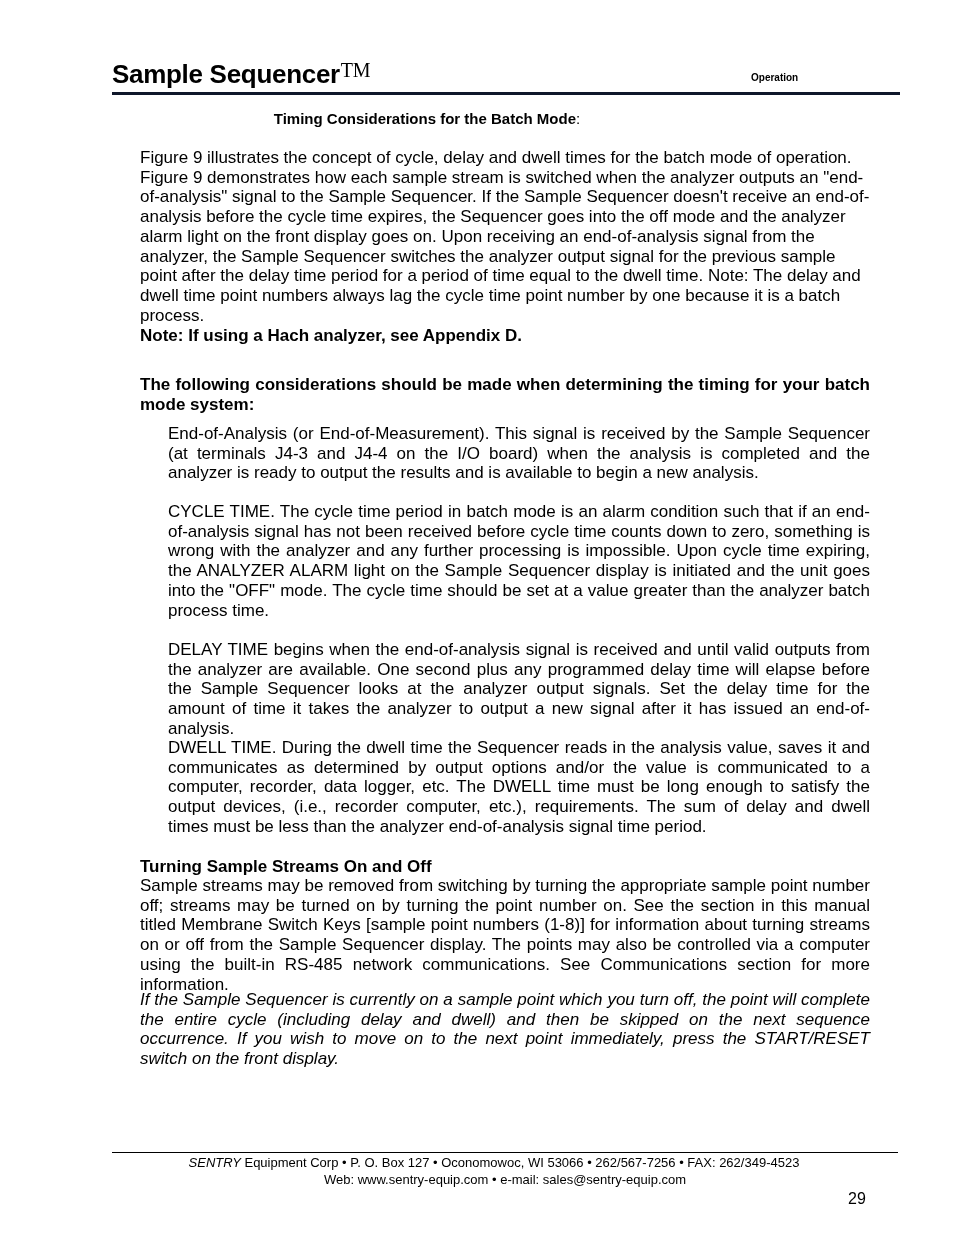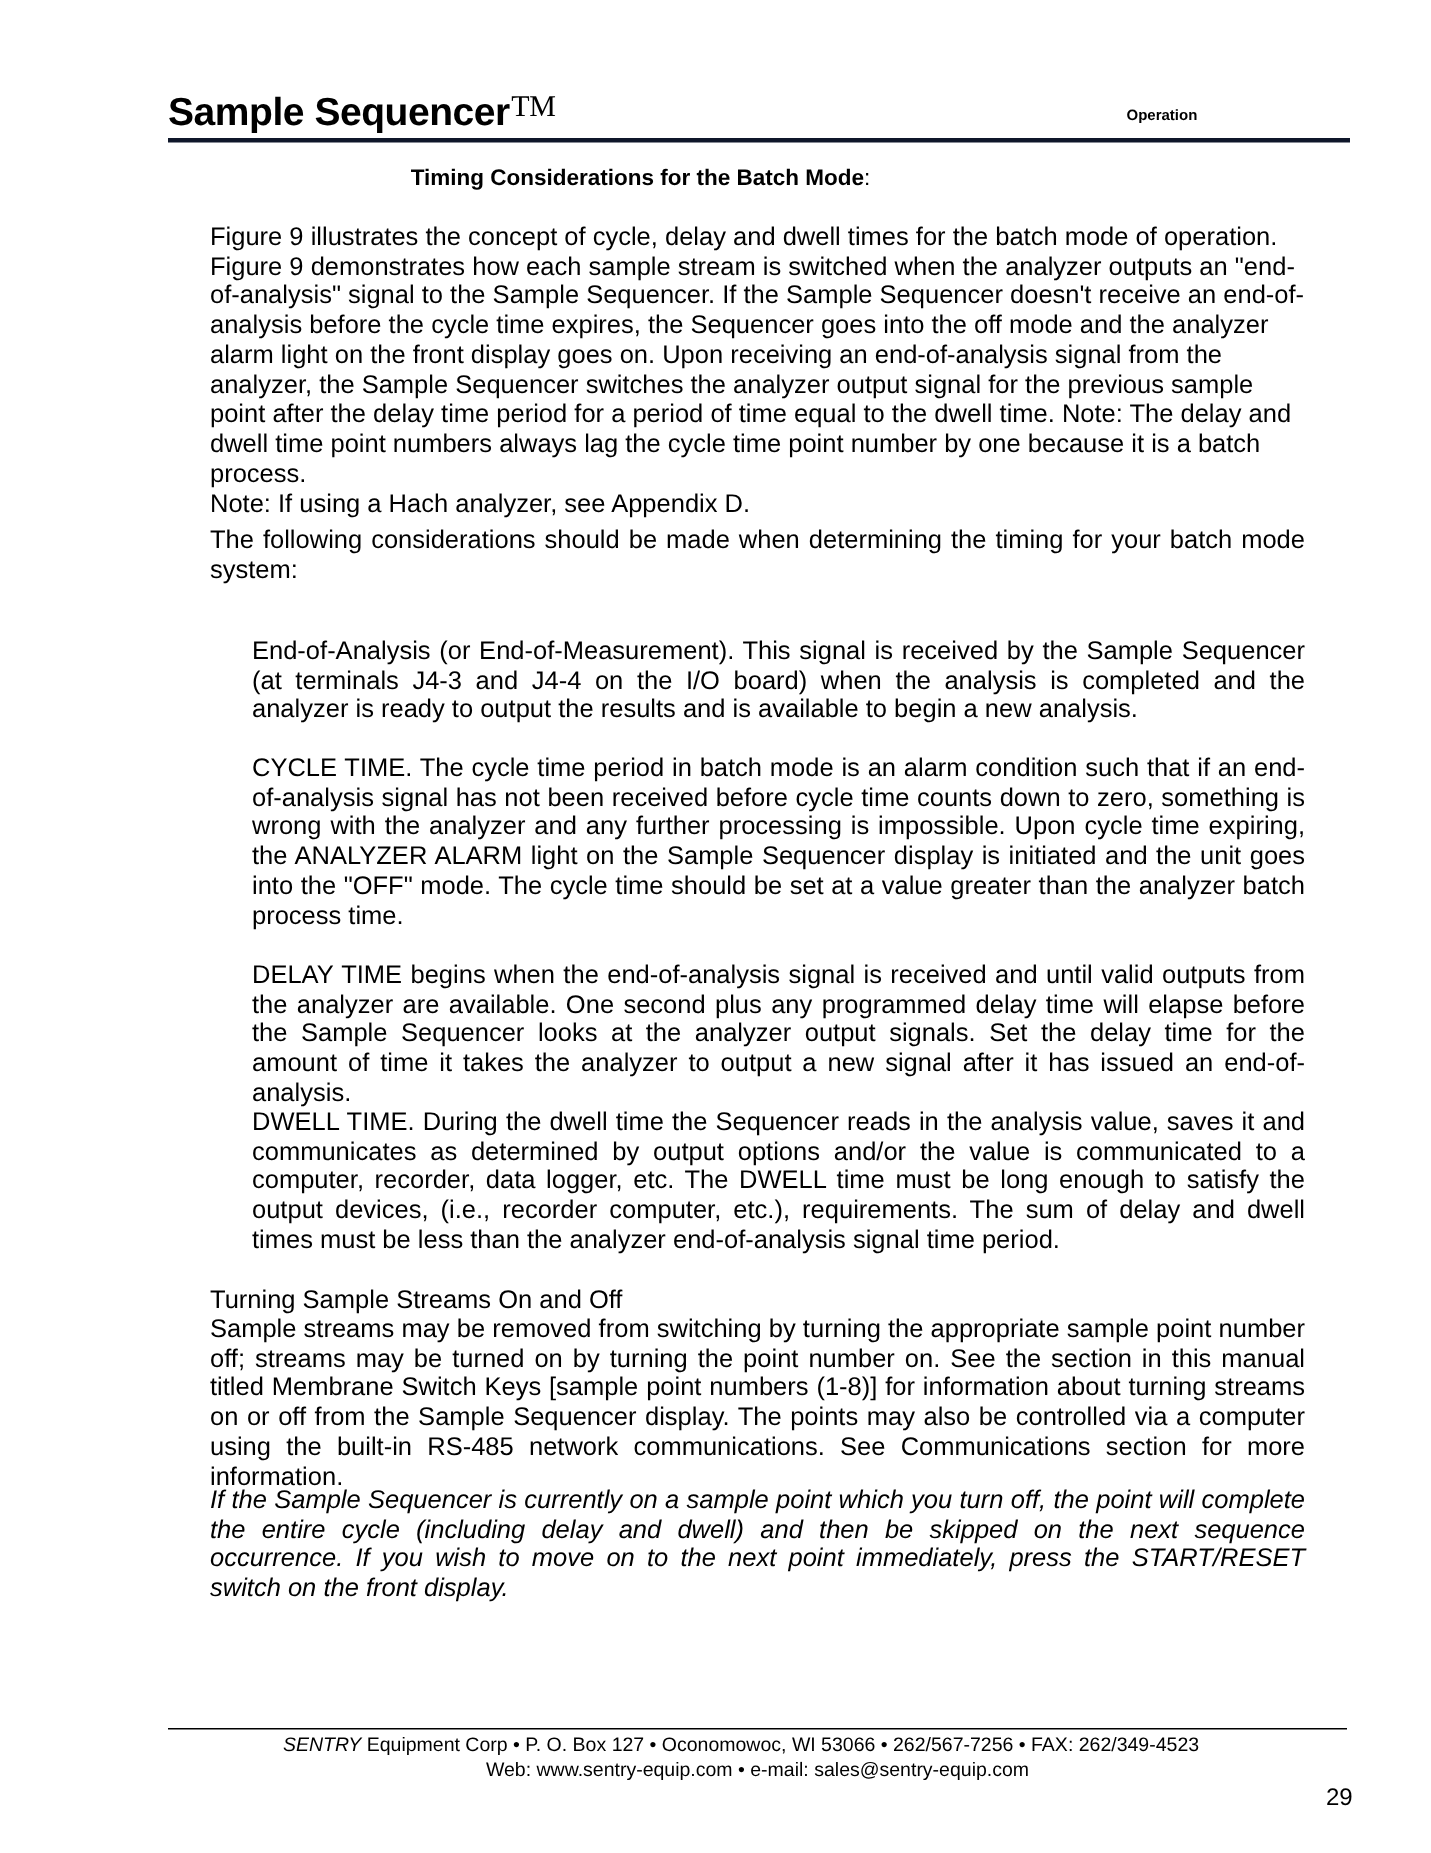--- a/index.html
+++ b/index.html
@@ -18,48 +18,48 @@
 
   .heading { position: absolute; left: 0; width: 854px; top: 109px; text-align: center;
              font-size: 15px; line-height: 20px; }
   .heading b { font-weight: bold; }
 
   .p { position: absolute; font-size: 17px; line-height: 19.7px; text-align: justify; }
   .p.ragged { text-align: left; }
   .block { left: 140px; width: 730px; }
   .indent { left: 168px; width: 702px; }
   .u { }
-  .bold { font-weight: normal; }
+  .bold { font-weight: bold; }
 
   .footer-rule { position: absolute; left: 112px; top: 1152px; width: 786px; height: 0;
                  border-top: 1px solid #000; }
   .footer1 { position: absolute; left: 0; width: 988px; top: 1154px; text-align: center;
              font-size: 13px; line-height: 17px; }
   .footer2 { position: absolute; left: 0; width: 1010px; top: 1171px; text-align: center;
              font-size: 13px; line-height: 17px; }
   .footer1 i { font-style: italic; }
-  .page-num { position: absolute; left: 848px; top: 1189px; font-size: 16px; line-height: 20px; margin-left: 36px; }
+  .page-num { position: absolute; left: 848px; top: 1189px; font-size: 16px; line-height: 20px; }
 </style>
 </head>
 <body>
 
 <div class="page">
 
   <div class="header">
     <div class="title"><span>Sample Sequencer</span><span class="tm">TM</span></div>
     <div class="section-label">Operation</div>
   </div>
 
   <div class="heading"><b>Timing Considerations for the Batch Mode</b><span>:</span></div>
 
   <div class="p block ragged" style="top:148px;">Figure 9 illustrates the concept of cycle, delay and dwell times for the batch mode of operation. Figure 9 demonstrates how each sample stream is switched when the analyzer outputs an "end-of-analysis" signal to the Sample Sequencer. If the Sample Sequencer doesn't receive an end-of-analysis before the cycle time expires,  the Sequencer goes into the off mode and the analyzer alarm light on the front display goes on.  Upon receiving an end-of-analysis signal from the analyzer, the Sample Sequencer switches the analyzer output signal for the previous sample point after the delay time period for a period of time equal to the dwell time.  Note:  The delay and dwell time point numbers always lag the cycle time point number by one because it is a batch process.</div>
 
   <div class="p block bold" style="top:326px;">Note:  If using a Hach analyzer, see Appendix D.</div>
 
-  <div class="p block" style="top:350px;">The following considerations should be made when determining the timing for your batch mode system:</div>
+  <div class="p block" style="top:375px;font-weight:bold;">The following considerations should be made when determining the timing for your batch mode system:</div>
 
   <div class="p indent" style="top:424px;"><span class="u">End-of-Analysis</span><span> (or End-of-Measurement).  This signal is received by the Sample Sequencer (at terminals J4-3 and J4-4 on the I/O board) when the analysis is completed and the analyzer is ready to output the results and is available to begin a new analysis.</span></div>
 
   <div class="p indent" style="top:502px;"><span class="u">CYCLE TIME</span><span>.  The cycle time period in batch mode is an alarm condition such that if an end-of-analysis signal has not been received before cycle time counts down to zero, something is wrong with the analyzer and any further processing is impossible.  Upon cycle time expiring, the ANALYZER ALARM light on the Sample Sequencer display is initiated and the unit goes into the "OFF" mode.  The cycle time should be set at a value greater than the analyzer batch process time.</span></div>
 
   <div class="p indent" style="top:640px;"><span class="u">DELAY TIME</span><span> begins when the end-of-analysis signal is received and until valid outputs from the analyzer are available.  One second plus any programmed delay time will elapse before the Sample Sequencer looks at the analyzer output signals.  Set the delay time for the amount of time it takes the analyzer to output a new signal after it has issued an end-of-analysis.</span></div>
 
   <div class="p indent" style="top:738px;"><span class="u">DWELL TIME</span><span>.  During the dwell time the Sequencer reads in the analysis value, saves it and communicates as determined by output options and/or the value is communicated to a computer, recorder, data logger, etc.  The DWELL time must be long enough to satisfy the output devices, (i.e., recorder computer, etc.), requirements.  The sum of delay and dwell times must be less than the analyzer end-of-analysis signal time period.</span></div>
 
   <div class="p block bold" style="top:857px;">Turning Sample Streams On and Off</div>

